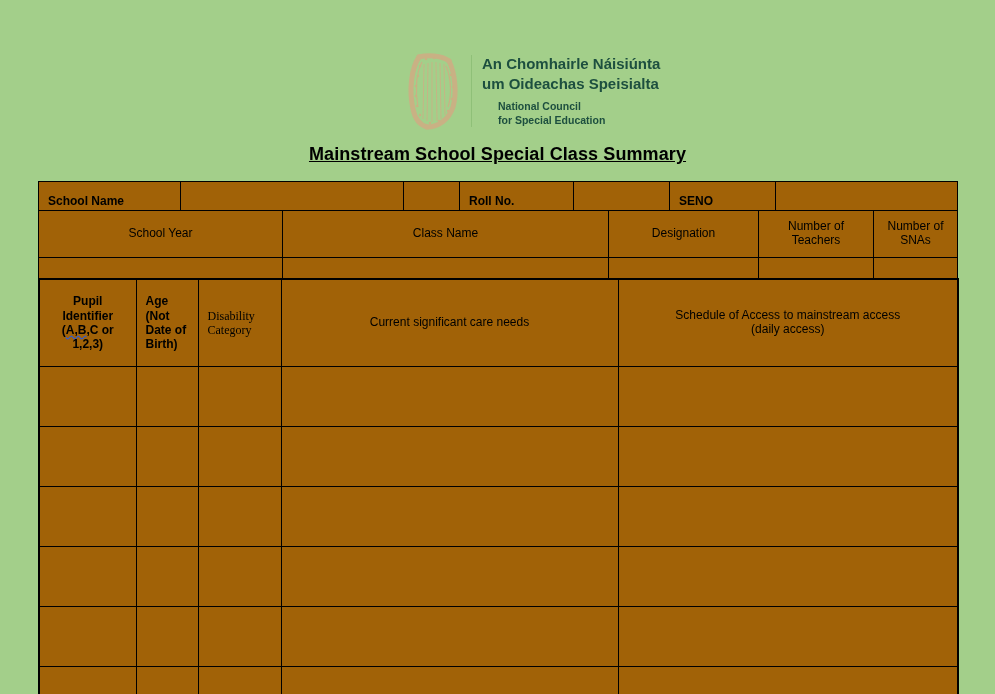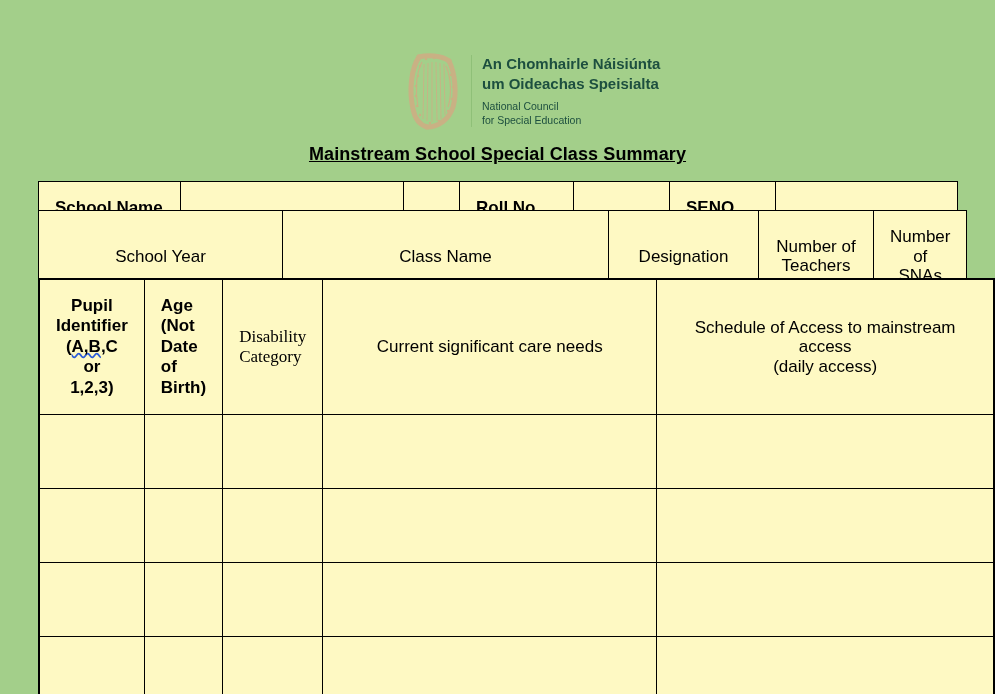--- a/index.html
+++ b/index.html
@@ -44,23 +44,24 @@
     line-height: 1.32;
   }
   .logo-text .ga {
     font-size: 15px;
     font-weight: bold;
     color: #1d4f3f;
     white-space: nowrap;
   }
   .logo-text .en {
     font-size: 10.5px;
-    font-weight: normal;
+    font-weight: bold;
     color: #1d4f3f;
     white-space: nowrap;
+    margin-left: 16px;
   }
   .logo-text .gap { height: 6px; }
 
   
   .doc-title {
     position: absolute;
     left: 0;
     top: 144px;
     width: 995px;
     text-align: center;
@@ -72,25 +73,25 @@
   }
 
   
   table.grid {
     position: absolute;
     border-collapse: collapse;
     table-layout: fixed;
   }
   table.grid td {
     border: 1px solid #000;
-    font-size: 17px;
+    font-size: 12px;
     color: #000;
-    padding: 16px;
+    padding: 9px;
     vertical-align: middle;
-    background: #fef9c3;
+    background: #a16207;
   }
   td.fill {
     background: #a3cf8a;
     border-color: #000;
   }
   td.lbl {
     background: #f1f1f1;
     font-weight: bold;
     padding-left: 6px;
     text-align: left;

